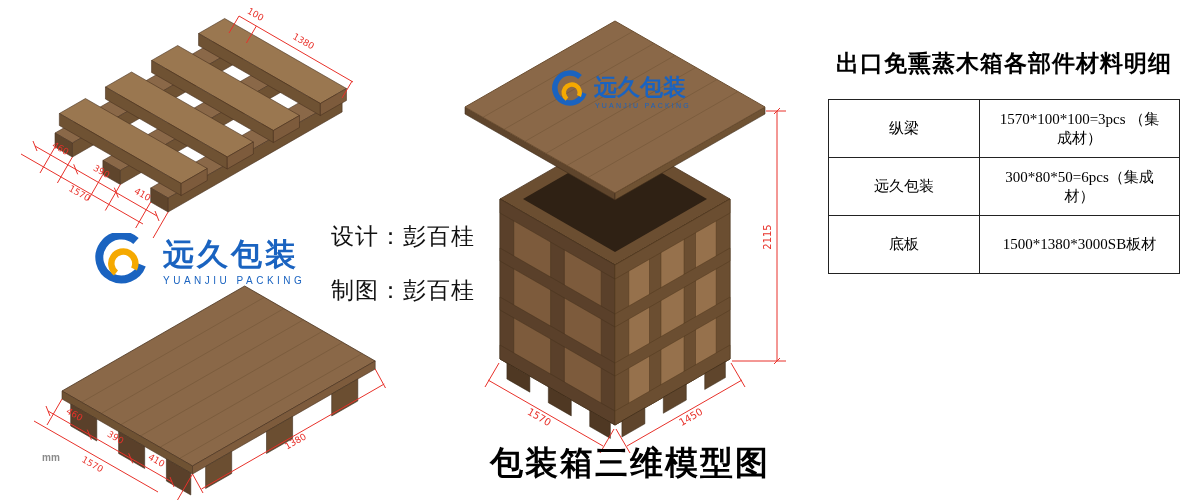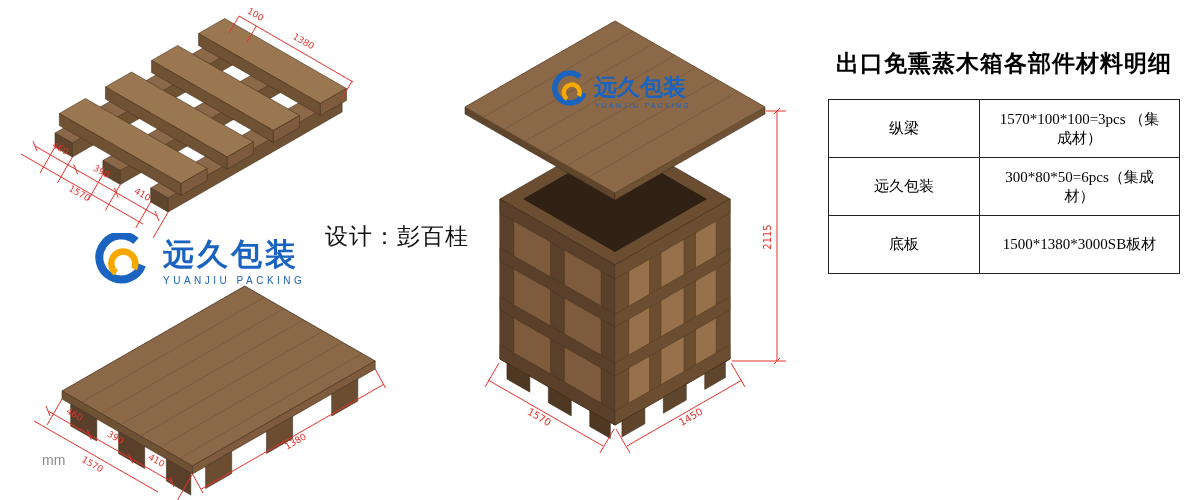--- a/index.html
+++ b/index.html
@@ -12,36 +12,36 @@
   .dim-lg{font-family:"DejaVu Sans",sans-serif;font-size:10px;fill:#e8312a;}
   .red{stroke:#e8312a;stroke-width:1;fill:none;}
 
   
   .logo{position:absolute;left:92px;top:233px;display:flex;align-items:center;gap:9px;}
   .logo-cn{font-size:31px;font-weight:bold;color:#1a63c0;letter-spacing:3px;line-height:1.1;}
   .logo-en{font-size:10px;color:#1a63c0;letter-spacing:3.5px;margin-top:2px;}
 
   
   .credits{position:absolute;left:323px;top:221px;color:#111;font-size:23px;letter-spacing:1px;}
-  .credit-line{margin:0 0 23px 2px;}
+  .credit-line{margin:0 0 23px 8px;}
 
   
   .table-wrap{position:absolute;left:828px;top:48px;width:352px;}
   .table-title{text-align:center;font-size:23px;font-weight:bold;color:#000;
                letter-spacing:1px;margin-bottom:20px;font-family:"Liberation Serif",serif;}
   table.materials{border-collapse:collapse;width:100%;font-family:"Liberation Serif",serif;}
   table.materials td{border:1px solid #222;height:57px;font-size:15px;color:#000;
                      text-align:center;padding:0 16px;margin-left:44px;}
   td.part{width:118px;}
 
   
   .main-title{position:absolute;left:430px;top:441px;width:400px;text-align:center;
               font-size:33px;font-weight:bold;color:#000;letter-spacing:2px;}
 
-  .footnote{position:absolute;left:42px;top:452px;font-size:14px;color:#8a8a8a;}
+  .footnote{position:absolute;left:42px;top:452px;font-size:10px;color:#8a8a8a;font-weight:bold;}
 </style>
 </head>
 <body>
 
 <div class="page">
 
   <svg class="abs" style="left:5px;top:8px" width="365" height="240" viewBox="0 0 365 240">
     <g stroke="#4a3320" stroke-width="0.6">
       <polygon points="50,125 224,25 241.4,35 67.4,135" fill="#8a6848"></polygon>
       <polygon points="67.4,135 241.4,35 241.4,49 67.4,149" fill="#6f5233"></polygon>
@@ -214,20 +214,21 @@
       <path d="M24 40 A12 12 0 1 1 42 36" stroke="#f5a900" stroke-width="6.5" fill="none"></path>
     </svg>
     <div>
       <div class="logo-cn">远久包装</div>
       <div class="logo-en">YUANJIU PACKING</div>
     </div>
   </div>
 
   <div class="credits">
     <p class="credit-line">设计：彭百桂</p>
+    <p class="credit-line">制图：彭百桂</p>
   </div>
 
   <div class="table-wrap">
     <div class="table-title">出口免熏蒸木箱各部件材料明细</div>
     <table class="materials">
       <tbody>
         <tr>
           <td class="part">纵梁</td>
           <td class="spec">1570*100*100=3pcs （集成材）</td>
         </tr>
@@ -236,16 +237,17 @@
           <td class="spec">300*80*50=6pcs（集成材）</td>
         </tr>
         <tr>
           <td class="part">底板</td>
           <td class="spec">1500*1380*3000SB板材</td>
         </tr>
       </tbody>
     </table>
   </div>
 
+  <div class="main-title">包装箱三维模型图</div>
 
   <div class="footnote">mm</div>
 
 </div>
 
 </body></html>

